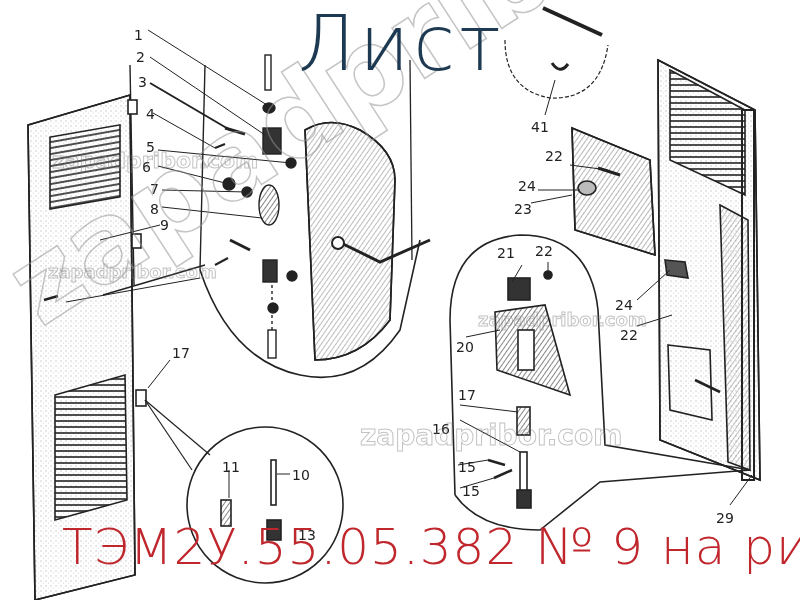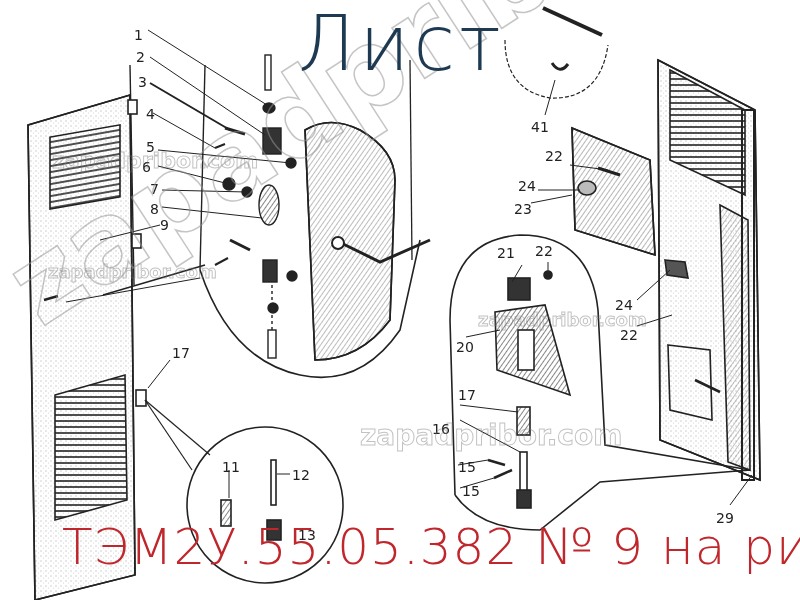--- a/index.html
+++ b/index.html
@@ -170,21 +170,21 @@
   <span class="callout" style="left:136px;top:50px">2</span>
   <span class="callout" style="left:138px;top:75px">3</span>
   <span class="callout" style="left:146px;top:107px">4</span>
   <span class="callout" style="left:146px;top:140px">5</span>
   <span class="callout" style="left:142px;top:160px">6</span>
   <span class="callout" style="left:150px;top:182px">7</span>
   <span class="callout" style="left:150px;top:202px">8</span>
   <span class="callout" style="left:160px;top:218px">9</span>
   <span class="callout" style="left:172px;top:346px">17</span>
   <span class="callout" style="left:222px;top:460px">11</span>
-  <span class="callout" style="left:292px;top:468px">12</span>
+  <span class="callout" style="left:292px;top:468px">10</span>
   <span class="callout" style="left:298px;top:528px">13</span>
   <span class="callout" style="left:462px;top:484px">15</span>
   <span class="callout" style="left:458px;top:460px">15</span>
   <span class="callout" style="left:432px;top:422px">16</span>
   <span class="callout" style="left:458px;top:388px">17</span>
   <span class="callout" style="left:456px;top:340px">20</span>
   <span class="callout" style="left:497px;top:246px">21</span>
   <span class="callout" style="left:535px;top:244px">22</span>
   <span class="callout" style="left:514px;top:202px">23</span>
   <span class="callout" style="left:518px;top:179px">24</span>

